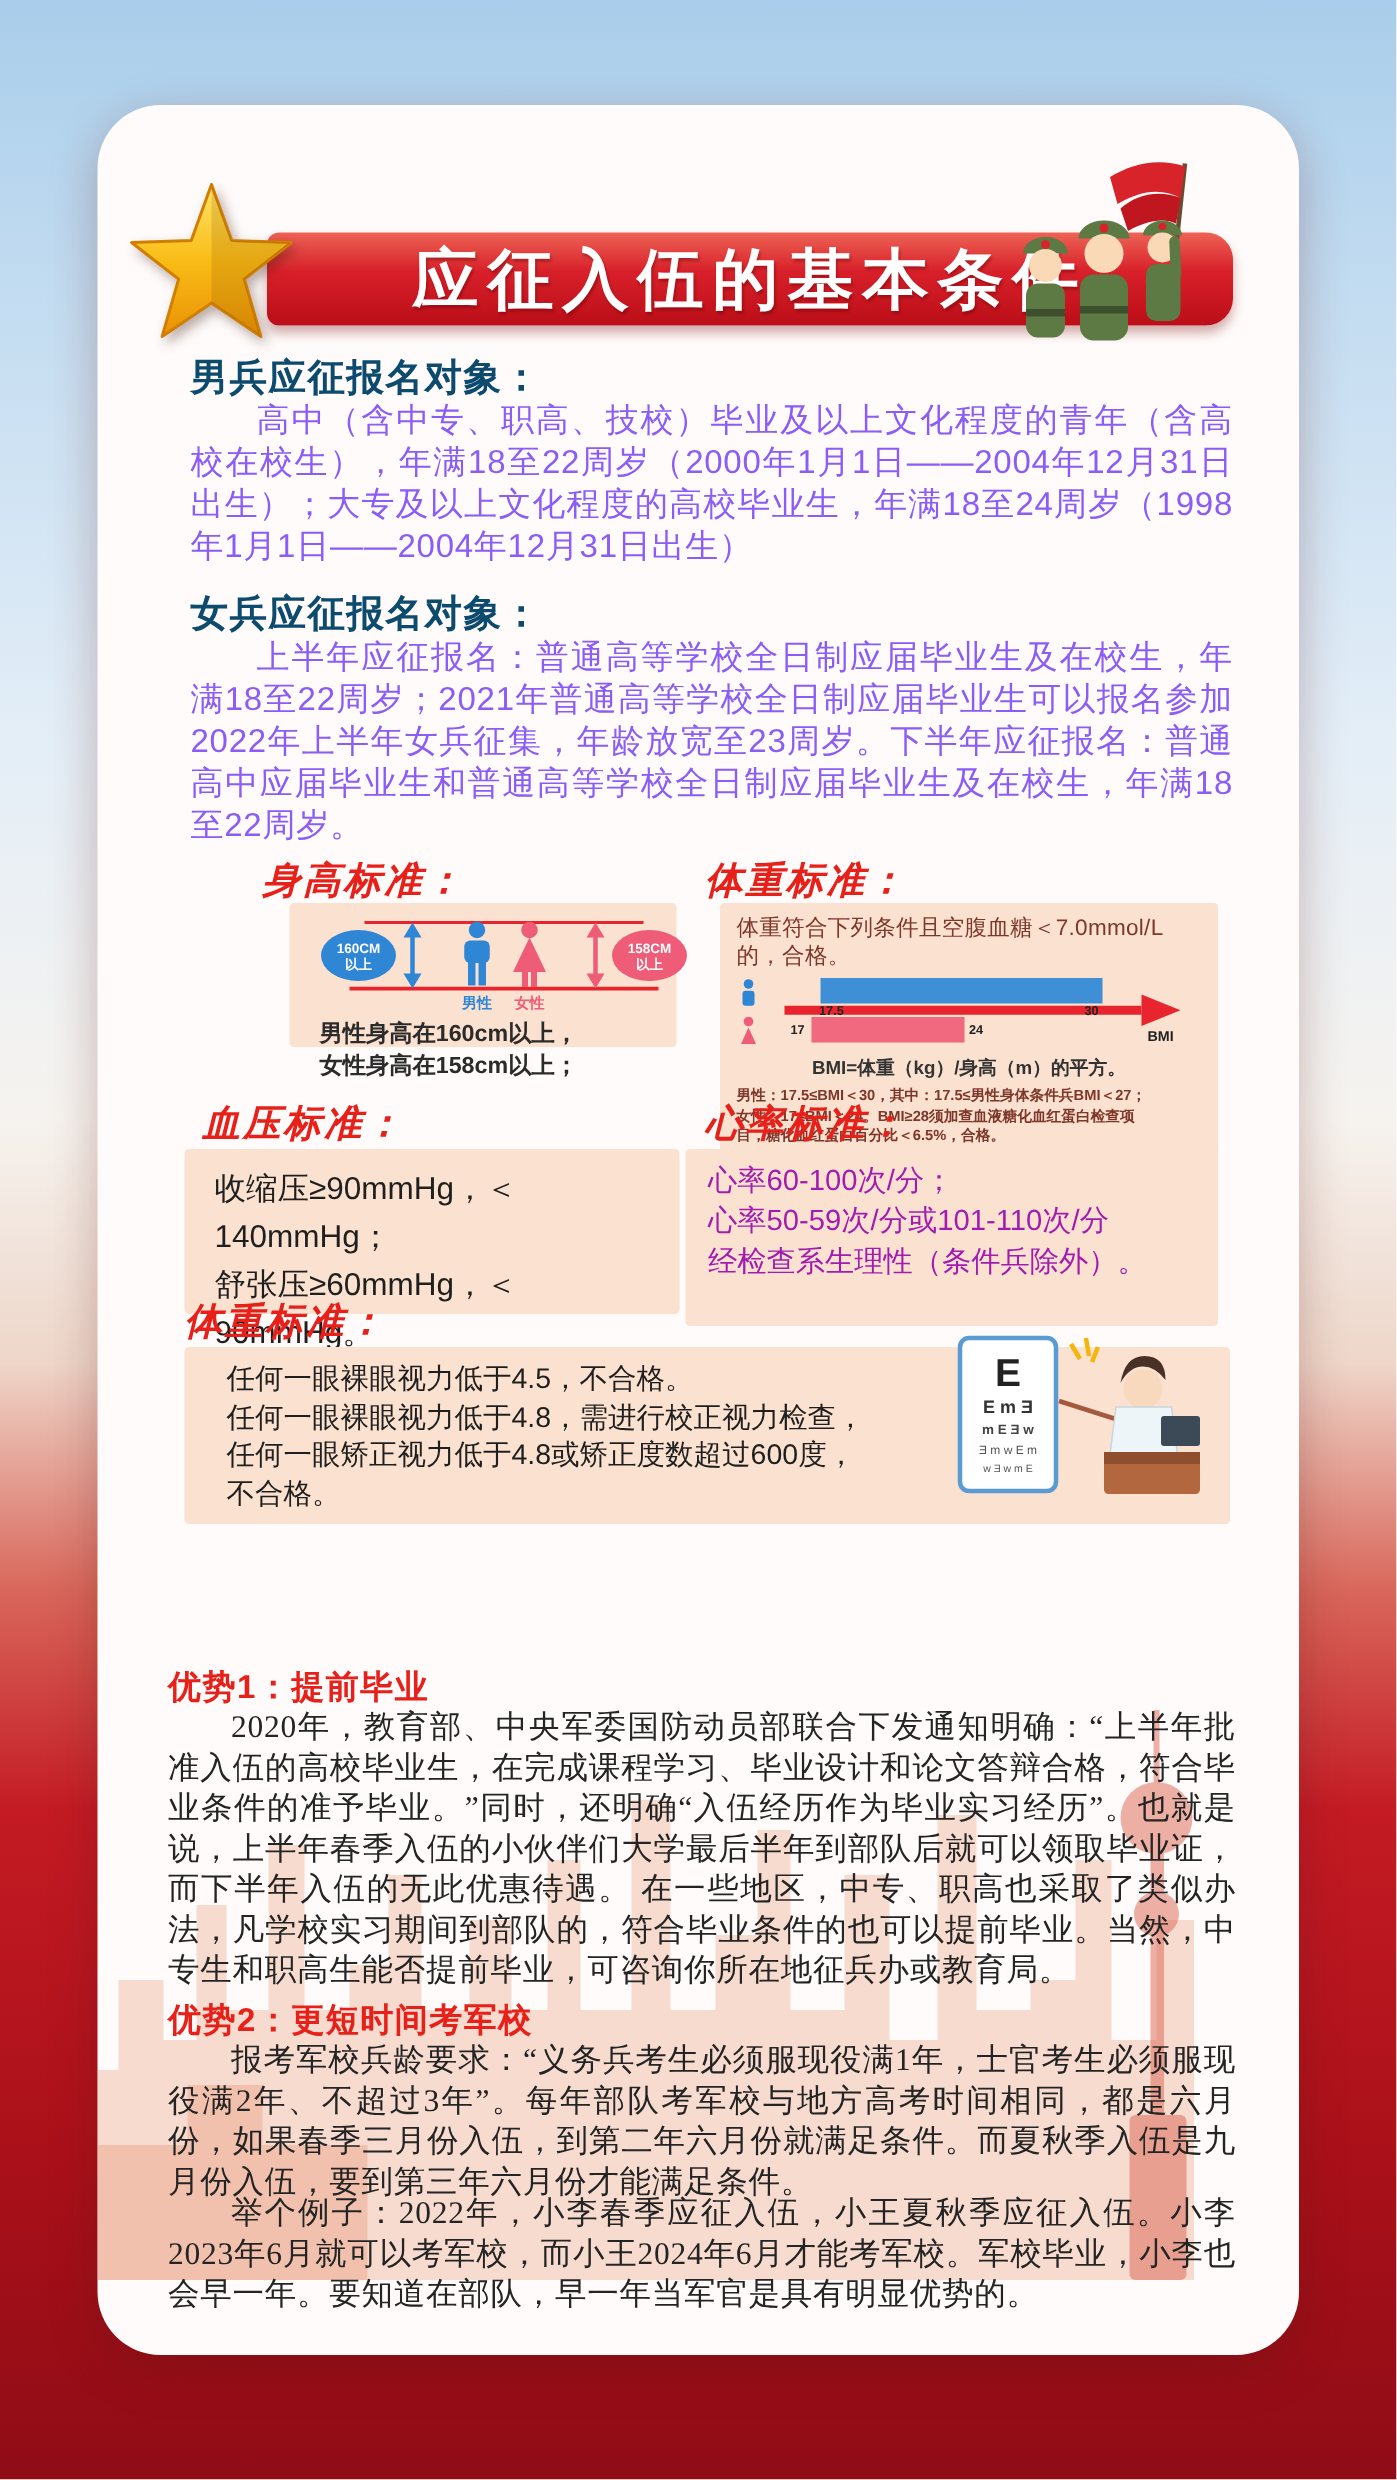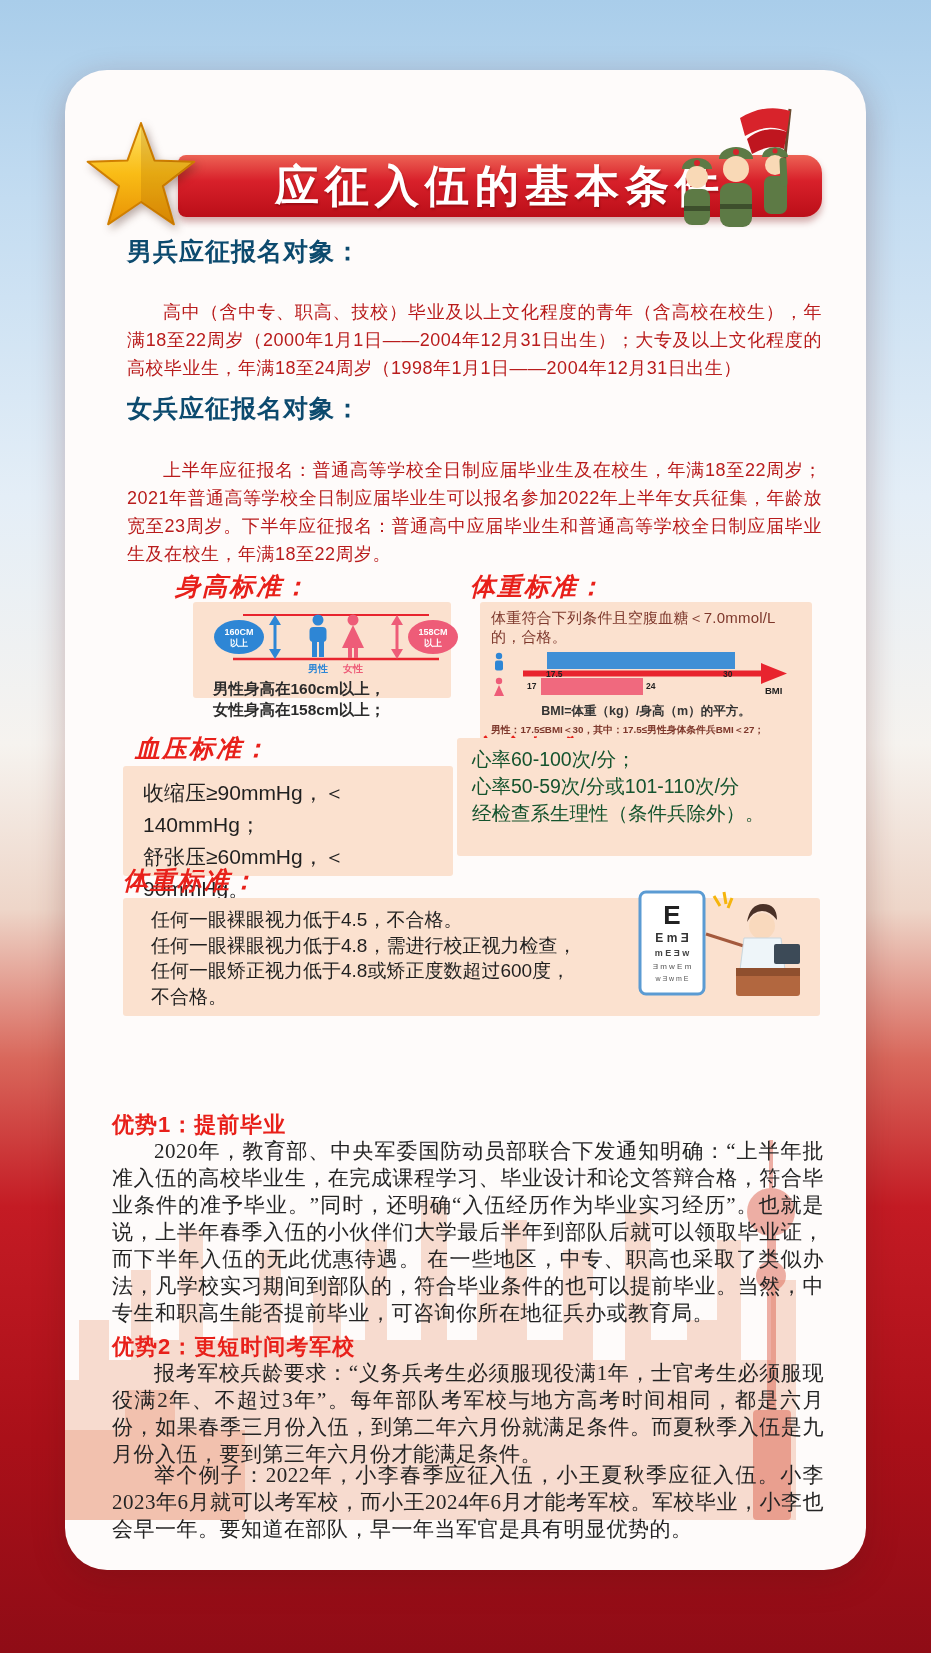--- a/index.html
+++ b/index.html
@@ -23,40 +23,40 @@
     text-shadow:1px 2px 2px rgba(100,0,0,.4); white-space:nowrap; }
   #banner2 .title { font-size:40px; letter-spacing:17px; padding-left:17px; }
   .star { position:absolute; left:16px; top:-38px; width:120px; height:120px;
     filter:drop-shadow(3px 4px 4px rgba(60,20,10,.35)); }
   #banner2 .star { top:-30px; }
   .soldiers { position:absolute; right:48px; top:-50px; width:158px; height:134px; }
 
   
   .h2sec { left:62px; font-size:25px; font-weight:bold; color:#0c4a6e; letter-spacing:1px;font-family:Liberation Mono, monospace; }
   #male-h { top:165px; } #female-h { top:322px; }
-  .bodyp { left:62px; right:44px; font-size:18px; line-height:28px; color:#b91c1c;
-    text-indent:2em; text-align:justify; letter-spacing:.5px;margin-top:32px; }
+  .bodyp { left:62px; right:44px; font-size:22px; line-height:28px; color:#8b5cf6;
+    text-indent:2em; text-align:justify; letter-spacing:.5px; }
   #male-p { top:196px; } #female-p { top:354px; }
 
   .stdh { font-size:25px; font-weight:bold; color:#e8201a; letter-spacing:2px; white-space:nowrap;font-style:italic; }
   #height-h { top:500px; left:110px; } #weight-h { top:500px; left:405px; }
   #bp-h { top:662px; left:70px; }     #hr-h { top:662px; left:405px; }
   #vision-h { top:794px; left:58px; }
 
   .panel { background:#fbe1cf; border-radius:3px; }
   #height-panel { top:532px; left:128px; width:258px; height:96px; padding:4px 20px; text-align:left; }
   .hcaption { font-size:15.5px; font-weight:bold; color:#2b2b2b; line-height:21px; }
   #weight-panel { top:532px; left:415px; width:332px; padding:7px 11px; }
   .wintro { font-size:15px; font-weight:normal; color:#7d372b; letter-spacing:.2px; }
   .wformula { font-size:12.5px; font-weight:bold; color:#333; text-align:center; margin-top:1px; }
   .wdetail { font-size:9.8px; font-weight:bold; color:#7d372b; line-height:13.5px; margin-top:3px; }
   #bp-panel { top:696px; left:58px; width:330px; height:110px; padding:11px 20px;
     font-size:21px; line-height:32px; color:#1f1f1f; }
-  #hr-panel { top:668px; left:392px; width:355px; height:118px; padding:8px 15px;
-    font-size:19.5px; line-height:27px; color:#14532d; }
+  #hr-panel { top:696px; left:392px; width:355px; height:118px; padding:8px 15px;
+    font-size:19.5px; line-height:27px; color:#a21caf; }
   #vision-panel { top:828px; left:58px; width:697px; height:118px; padding:9px 28px;
     font-size:19px; line-height:25.5px; color:#1f1f1f; }
   .vis-illu { position:absolute; right:16px; top:-10px; width:178px; height:112px; }
 
   .advh { left:47px; font-size:22px; font-weight:bold; color:#e8201a; letter-spacing:1px; }
   #adv1-h { top:1040px; } #adv2-h { top:1262px; }
   .advp { left:47px; right:42px; font-family:"Liberation Serif", serif;
     font-size:21px; line-height:27px; color:#242424; text-indent:2em;
     text-align:justify; letter-spacing:.5px; }
   #adv1-p { top:1068px; } #adv2-p1 { top:1290px; } #adv2-p2 { top:1392px; }

